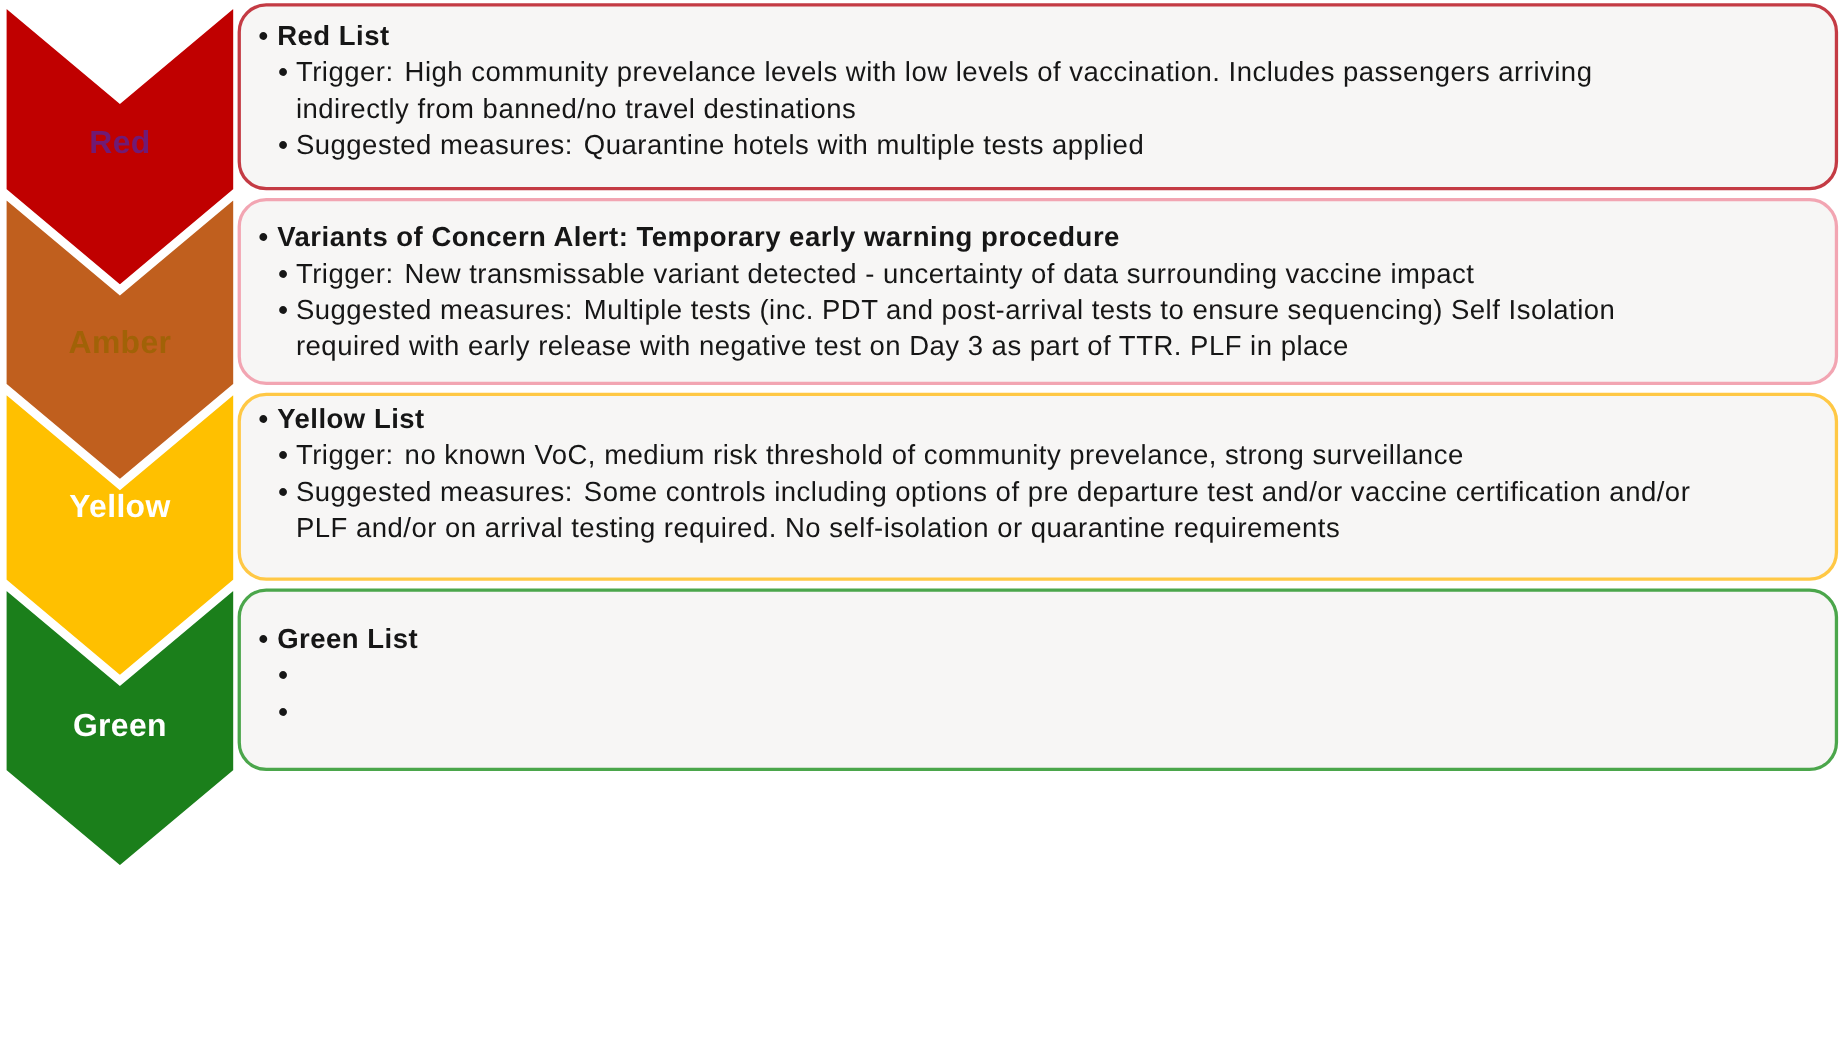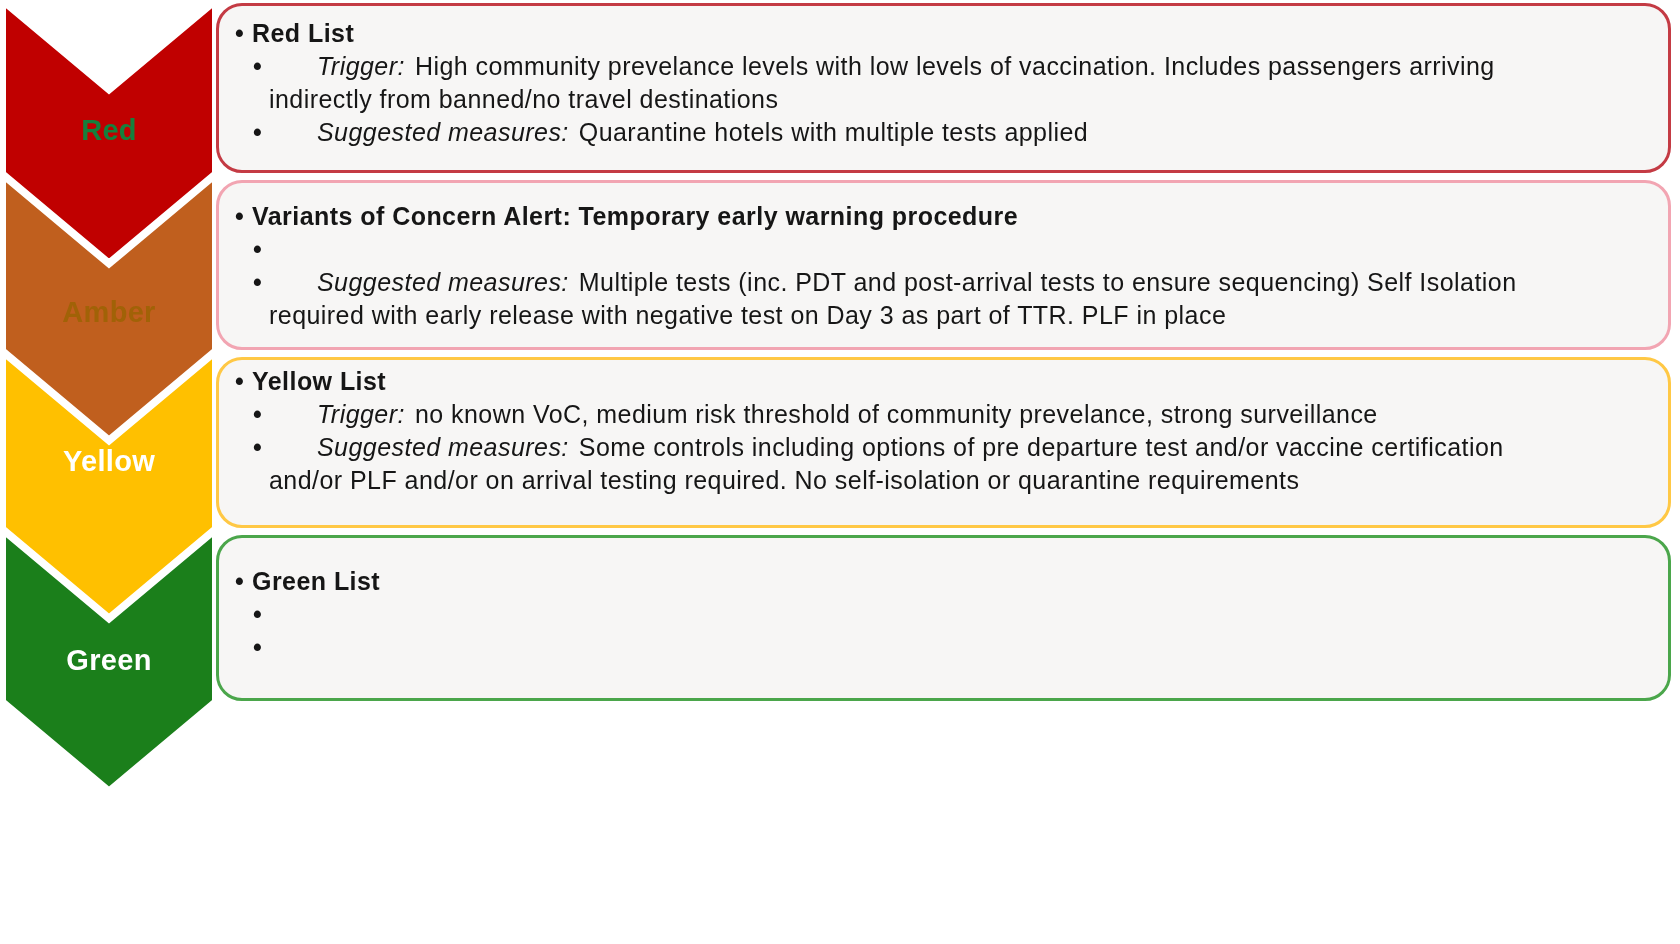--- a/index.html
+++ b/index.html
@@ -17,35 +17,35 @@
   .card{
     position:absolute;left:216px;width:1455px;box-sizing:border-box;
     border:3px solid #cccccc;border-radius:26px;background:#F7F6F5;
     padding:4px 20px 4px 16px;letter-spacing:.45px;
   }
   .heading{display:flex;font-weight:bold;font-size:25px;line-height:34px;}
   .heading .dot{flex:none;width:17px;}
   .bullet{display:flex;margin-left:18px;font-size:25px;line-height:33px;}
   .bullet .dot{flex:none;width:16px;font-weight:bold;}
   .btext{max-width:1270px;}
-  .btext .lbl{font-style:italic;margin-right:10px;margin-left:48px;}
+  .btext .lbl{margin-right:10px;}
 </style>
 </head>
 <body>
 
 <div class="canvas">
 
   <svg class="chevrons" width="220" height="800" viewBox="0 0 220 800">
     <polygon points="4,4 109,92 214,4 214,173 109,261 4,173" style="fill: rgb(192, 0, 0);"></polygon>
     <polygon points="4,178 109,266 214,178 214,350 109,438 4,350" style="fill: rgb(192, 95, 30);"></polygon>
     <polygon points="4,355 109,443 214,355 214,528 109,616 4,528" style="fill: rgb(255, 192, 0);"></polygon>
     <polygon points="4,533 109,621 214,533 214,701 109,789 4,701" style="fill: rgb(27, 127, 27);"></polygon>
   </svg>
 
-  <div class="arrow-label" style="top: 113px; color: #15803d;">Red</div>
+  <div class="arrow-label" style="top: 113px; color: #701a75;">Red</div>
   <div class="arrow-label" style="top: 295px; color: #a16207;">Amber</div>
   <div class="arrow-label" style="top: 444px; color: rgb(255, 255, 255);">Yellow</div>
   <div class="arrow-label" style="top: 643px; color: rgb(255, 255, 255);">Green</div>
 
   <section class="card" style="top: 3px; height: 170px; border-color: rgb(196, 59, 68); background: rgb(247, 246, 245);">
     <div class="heading" style="margin-top:6px">
       <span class="dot">•</span>
       <span>Red List</span>
     </div>
     <div class="bullet">
@@ -58,20 +58,21 @@
     </div>
   </section>
 
   <section class="card" style="top: 180px; height: 170px; border-color: rgb(242, 165, 178); background: rgb(247, 246, 245);">
     <div class="heading" style="margin-top:12px">
       <span class="dot">•</span>
       <span>Variants of Concern Alert: Temporary early warning procedure</span>
     </div>
     <div class="bullet">
       <span class="dot">•</span>
+      <div class="btext"><span class="lbl">Trigger:</span><span>New transmissable variant detected - uncertainty of data surrounding vaccine impact</span></div>
     </div>
     <div class="bullet">
       <span class="dot">•</span>
       <div class="btext"><span class="lbl">Suggested measures:</span><span>Multiple tests (inc. PDT and post-arrival tests to ensure sequencing) Self Isolation required with early release with negative test on Day 3 as part of TTR.  PLF in place</span></div>
     </div>
   </section>
 
   <section class="card" style="top: 357px; height: 171px; border-color: rgb(255, 200, 69); background: rgb(247, 246, 245);">
     <div class="heading" style="margin-top:0">
       <span class="dot">•</span>

